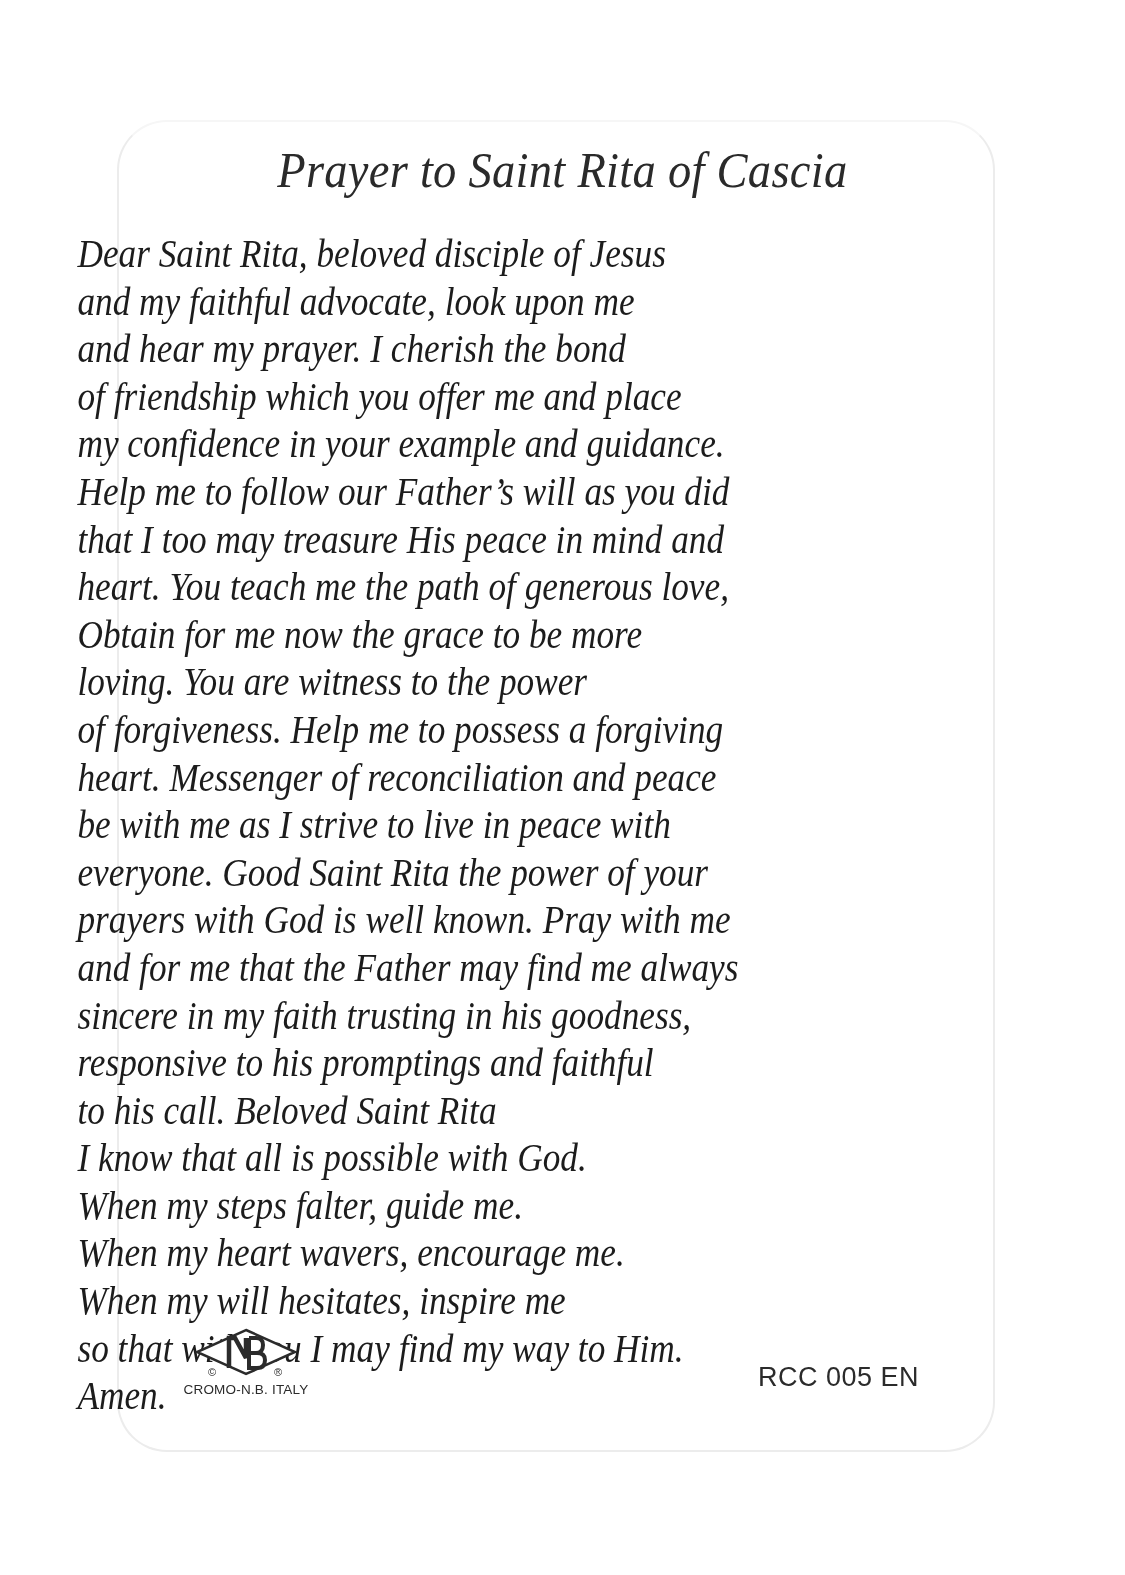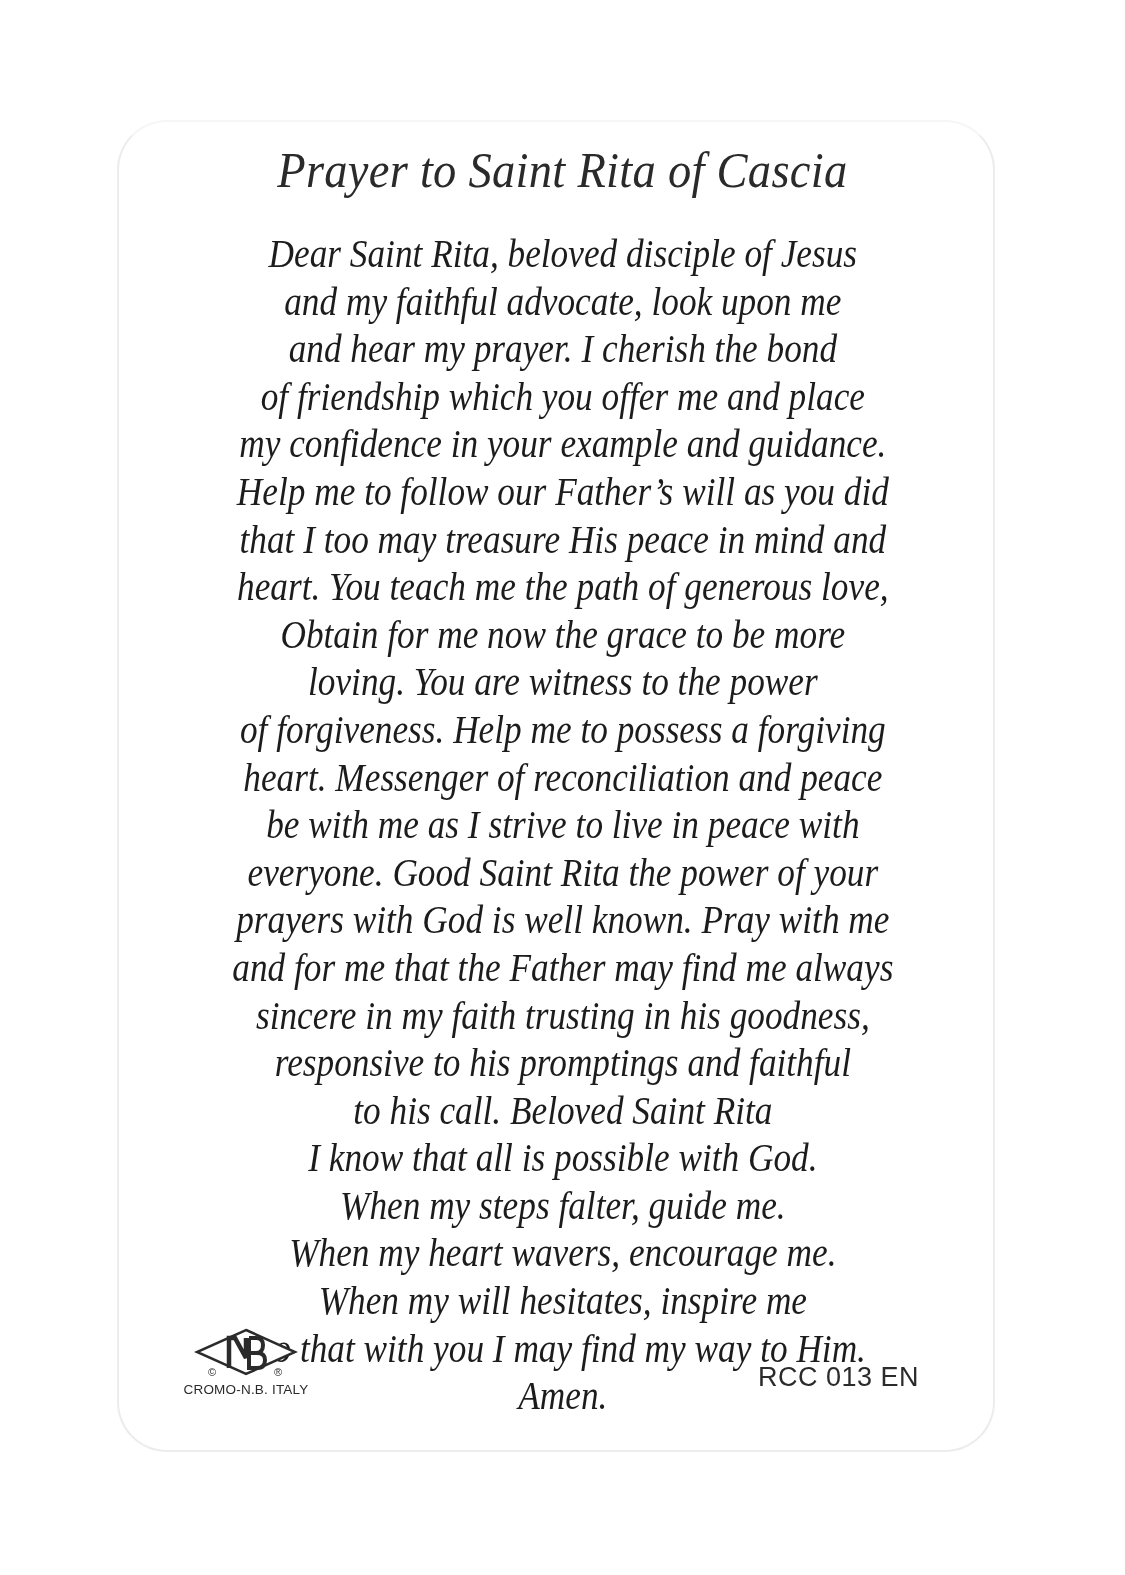--- a/index.html
+++ b/index.html
@@ -36,24 +36,23 @@
       font-style: italic;
       font-size: 50px;
       line-height: 70px;
       color: #2a2a2a;
       transform: scaleX(0.93);
       transform-origin: 560px 0;
       letter-spacing: 0.3px;
     }
     .body {
       position: absolute;
-      left: 15px;
+      left: 0;
       top: 230px;
       width: 1094px;
-      text-align: center;
     }
     .line {
       display: block;
       font-style: italic;
       font-size: 41px;
       line-height: 47.6px;
       white-space: nowrap;
       color: #1c1c1c;
       transform: scaleX(0.86);
       transform-origin: 553px 0;
@@ -133,13 +132,13 @@
 
     <path d="M35 40 L35 10 L41 10 L52 30 L52 10" fill="none" stroke="#2b2b2b" stroke-width="4.5" stroke-linejoin="miter"></path>
 
     <path d="M55 10 L55 40 L63 40 Q71 40 71 32 Q71 25 63 25 L55 25 M55 10 L62 10 Q69 10 69 17 Q69 25 62 25" fill="none" stroke="#2b2b2b" stroke-width="4"></path>
     <text x="14" y="48" font-family="Liberation Sans, sans-serif" font-size="11" fill="#2b2b2b">©</text>
     <text x="80" y="48" font-family="Liberation Sans, sans-serif" font-size="11" fill="#2b2b2b">®</text>
   </svg>
   <div class="logo-label">CROMO-N.B. ITALY</div>
 </div>
 
-<div class="code">RCC 013 EN</div>
+<div class="code">RCC 005 EN</div>
 
 </body></html>

